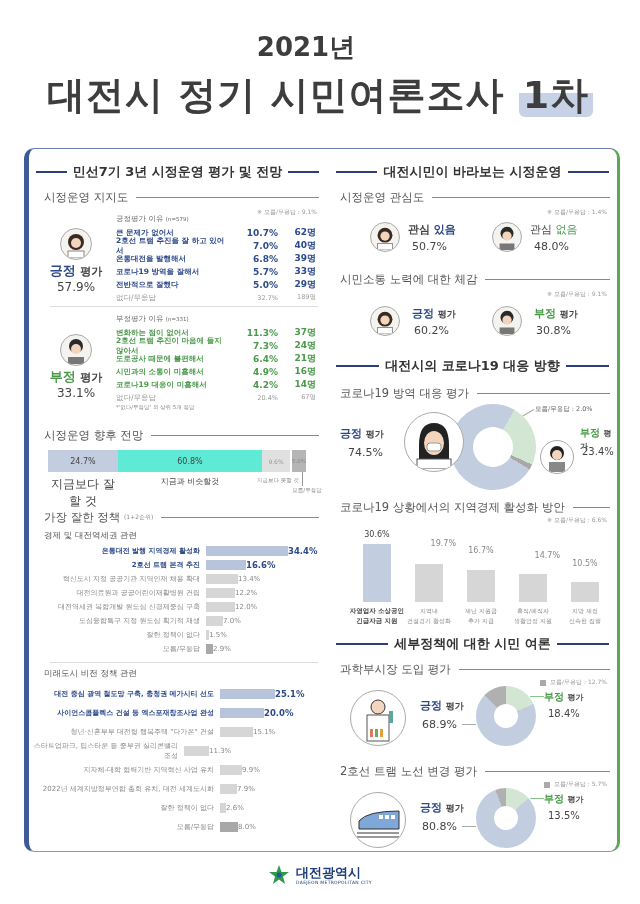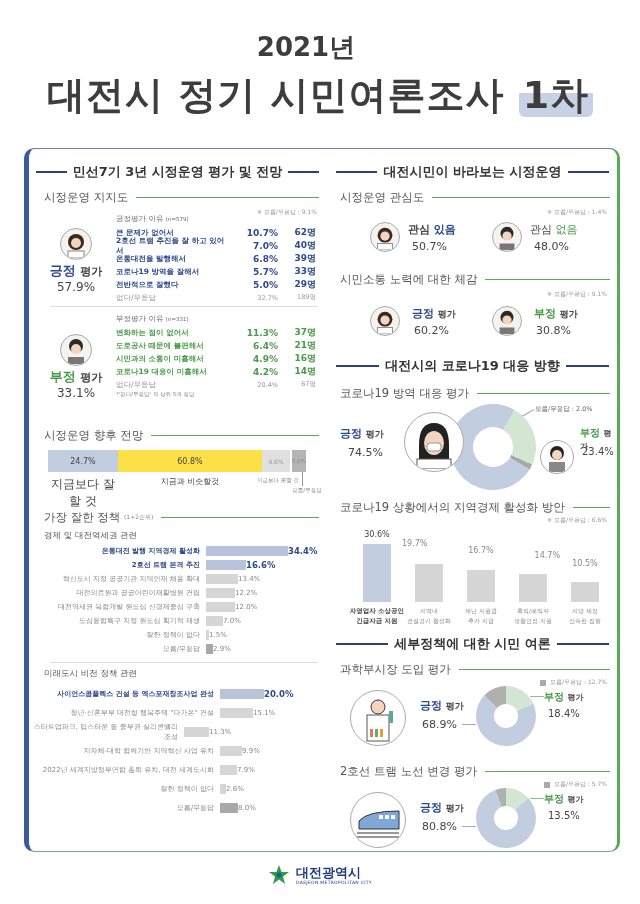--- a/index.html
+++ b/index.html
@@ -120,20 +120,25 @@
   <div class="abs" style="top:236px;left:6px;width:80px;text-align:center;font-size:12px">33.1%</div>
 
   <div class="abs" style="top:164px;left:86px;width:200px">
     <div style="font-size:7.5px;color:#666;height:12px"><span>부정평가 이유</span> <span style="font-size:5.5px">(n=331)</span></div>
     <div class="reason green">
         <span class="t">변화하는 점이 없어서</span>
         <span class="p">11.3%</span>
         <span class="n">37명</span>
       </div>
     <div class="reason green">
+        <span class="t">2호선 트램 추진이 마음에 들지 않아서</span>
+        <span class="p">7.3%</span>
+        <span class="n">24명</span>
+      </div>
+    <div class="reason green">
         <span class="t">도로공사 때문에 불편해서</span>
         <span class="p">6.4%</span>
         <span class="n">21명</span>
       </div>
     <div class="reason green">
         <span class="t">시민과의 소통이 미흡해서</span>
         <span class="p">4.9%</span>
         <span class="n">16명</span>
       </div>
     <div class="reason green">
@@ -147,21 +152,21 @@
         <span class="n">67명</span>
       </div>
     <div style="font-size:5.5px;color:#888;height:10px">*'없다/무응답' 외 상위 5개 응답</div>
   </div>
 
   <div class="sub-h abs" style="top:276px;left:14px;width:275px">
       <span>시정운영 향후 전망</span>
     </div>
   <div class="abs" style="top:300px;left:18px;width:260px;height:22px;display:flex;font-size:8px">
     <div style="width:70px;background:#c3cde0;display:flex;align-items:center;justify-content:center;color:#444">24.7%</div>
-    <div style="width:144px;background:#fde047;display:flex;align-items:center;justify-content:center;color:#444">60.8%</div>
+    <div style="width:144px;background:#5eead4;display:flex;align-items:center;justify-content:center;color:#444">60.8%</div>
     <div style="width:28px;background:#e0e0e0;display:flex;align-items:center;justify-content:center;color:#999;font-size:6px">9.6%</div>
     <div style="width:14px;margin-left:2px;background:#b5b5b5;display:flex;align-items:center;justify-content:center;color:#888;font-size:5.5px">5.0%</div>
   </div>
   <div class="abs" style="top:326px;left:18px;width:70px;text-align:center;font-size:12px;color:#444">지금보다 잘할 것</div>
   <div class="abs" style="top:326px;left:88px;width:144px;text-align:center;font-size:8px;color:#444">지금과 비슷할것</div>
   <div class="abs" style="top:327px;left:218px;width:60px;text-align:center;font-size:5.5px;color:#888">지금보다 못할 것</div>
   <div class="abs" style="top:322px;left:272px;width:1px;height:14px;background:#999"></div>
   <div class="abs" style="top:337px;left:252px;width:50px;text-align:center;font-size:5.5px;color:#888">모름/무응답</div>
 
   <div class="sub-h abs" style="top:358px;left:14px;width:275px"><span>가장 잘한 정책</span>&nbsp;<span style="font-size:6px;color:#888">(1+2순위)</span></div>
@@ -207,20 +212,25 @@
         <span class="lbl" style="width:176px">모름/무응답</span>
         <span class="bar" style="width:7px"></span>
         <span class="val">2.9%</span>
       </div>
   </div>
 
   <div class="abs" style="top:512px;left:20px;width:268px;height:1px;background:#ddd"></div>
   <div class="abs" style="top:518px;left:14px;font-size:8.5px;color:#555">미래도시 비전 정책 관련</div>
 
   <div class="abs" style="top:534px;left:0;width:295px">
+    <div class="hbar-row hi" style="height:19px">
+        <span class="lbl" style="width:190px">대전 중심 광역 철도망 구축, 충청권 메가시티 선도</span>
+        <span class="bar" style="width:55px"></span>
+        <span class="val">25.1%</span>
+      </div>
     <div class="hbar-row hi" style="height:19px">
         <span class="lbl" style="width:190px">사이언스콤플렉스 건설 등 엑스포재창조사업 완성</span>
         <span class="bar" style="width:44px"></span>
         <span class="val">20.0%</span>
       </div>
     <div class="hbar-row" style="height:19px">
         <span class="lbl" style="width:190px">청년·신혼부부 대전형 행복주택 "다가온" 건설</span>
         <span class="bar" style="width:33px"></span>
         <span class="val">15.1%</span>
       </div>
@@ -335,21 +345,21 @@
   <div class="abs" style="top:276px;left:250px;font-size:10px;font-weight:bold;color:#444"><span class="green">부정</span> <span style="font-size:8px">평가</span></div>
   <div class="abs" style="top:296px;left:252px;font-size:10px">23.4%</div>
 
   <div class="sub-h abs" style="top:348px;left:10px;width:270px">
       <span>코로나19 상황에서의 지역경제 활성화 방안</span>
     </div>
   <div class="note abs" style="top:366px;right:8px">※ 모름/무응답 : 6.6%</div>
   <div class="abs" style="top:380px;left:20px;width:260px;height:72px">
     <div class="abs" style="top:0;left:0;width:54px;text-align:center;font-size:8px;color:#444">30.6%</div>
     <div class="vbar" style="left:13px;width:28px;height:58px;background:#c3cde0"></div>
-    <div class="abs" style="top:9px;left:52px;width:54px;text-align:left;font-size:8px;color:#888">19.7%</div>
+    <div class="abs" style="top:9px;left:52px;width:54px;text-align:right;font-size:8px;color:#888">19.7%</div>
     <div class="vbar" style="left:65px;width:28px;height:38px"></div>
     <div class="abs" style="top:16px;left:104px;width:54px;text-align:center;font-size:8px;color:#888">16.7%</div>
     <div class="vbar" style="left:117px;width:28px;height:32px"></div>
     <div class="abs" style="top:21px;left:156px;width:54px;text-align:right;font-size:8px;color:#888">14.7%</div>
     <div class="vbar" style="left:169px;width:28px;height:28px"></div>
     <div class="abs" style="top:29px;left:208px;width:54px;text-align:center;font-size:8px;color:#888">10.5%</div>
     <div class="vbar" style="left:221px;width:28px;height:20px"></div>
   </div>
   <div class="abs" style="top:456px;left:12px;width:70px;text-align:center;font-size:6.5px;font-weight:bold;color:#444;line-height:10px">
       <div>자영업자 소상공인</div>

